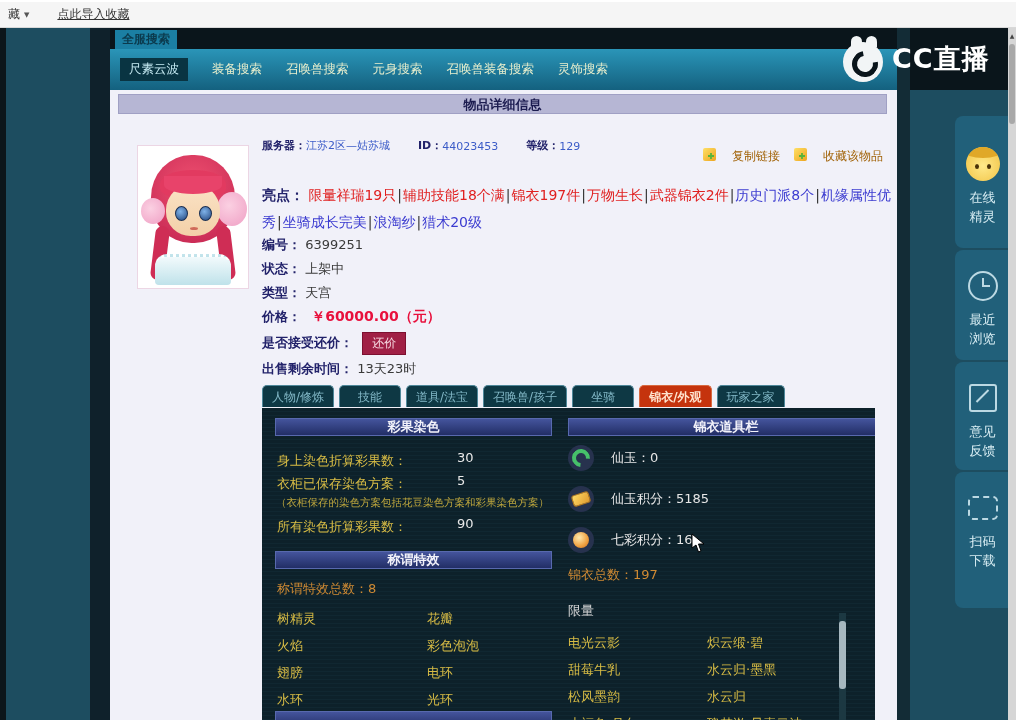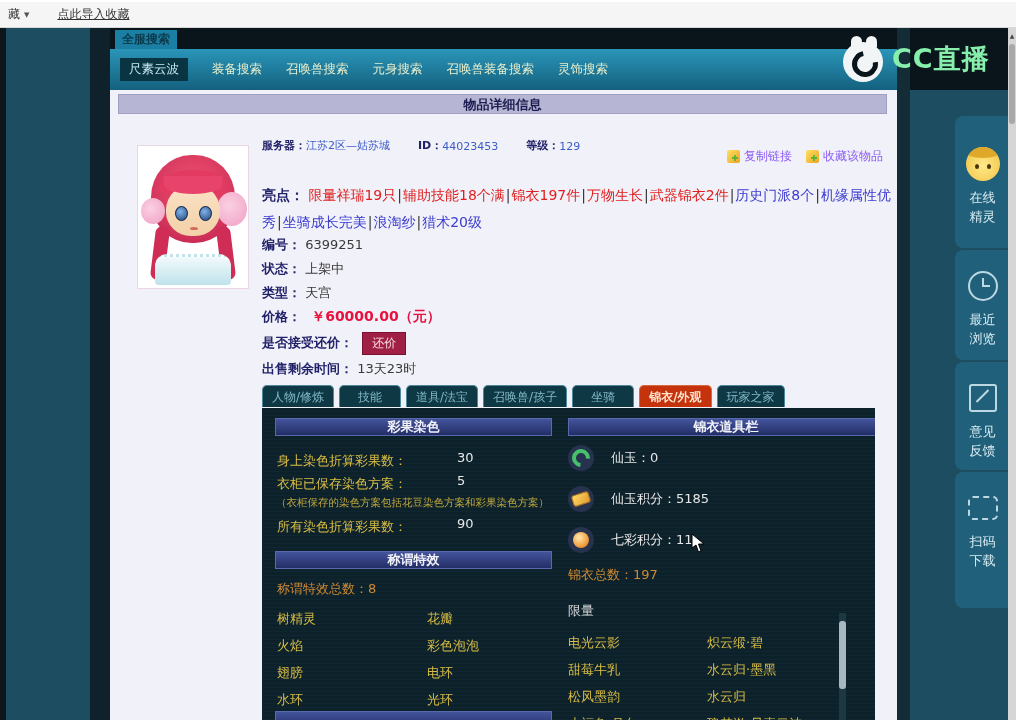--- a/index.html
+++ b/index.html
@@ -29,21 +29,21 @@
   .sub-tab{font-size:12.5px;color:#e9efcd;cursor:pointer;white-space:nowrap}
   .sub-tab.active{background:#093442;color:#c8ecf4;padding:3px 9px}
 
   .cc-logo{position:absolute;left:841px;top:8px;display:flex;align-items:center;gap:5px}
   .cc-icon{width:46px;height:46px;position:relative}
   .cc-circle{position:absolute;left:2px;top:6px;width:40px;height:40px;background:#f2f5f6;border-radius:50%}
   .cc-ear{position:absolute;top:0;width:11px;height:11px;background:#f2f5f6;border-radius:50% 50% 0 0}
   .cc-ear.e1{left:10px}.cc-ear.e2{left:25px}
   .cc-swirl{position:absolute;left:11px;top:15px;width:16px;height:16px;border:5px solid #0a151b;
     border-radius:50%;border-top-color:transparent;transform:rotate(35deg)}
-  .cc-text{font-size:27px;font-weight:bold;color:#86efac;letter-spacing:1px}
+  .cc-text{font-size:27px;font-weight:bold;color:#ffffff;letter-spacing:1px}
 
   
   #panel{position:absolute;left:110px;top:62px;width:787px;height:630px;background:#f1f1f9}
   .panel-title{position:absolute;left:8px;top:4px;width:769px;height:20px;background:#b6b6d4;
     border:1px solid #a0a0c4;color:#1c1c50;font-size:13px;font-weight:bold;text-align:center;
     line-height:20px;box-sizing:border-box}
 
   .avatar-box{position:absolute;left:27px;top:55px;width:110px;height:142px;background:#fff;
     border:1px solid #ecd6e4;overflow:hidden}
   .av-hairback{position:absolute;left:13px;top:9px;width:84px;height:88px;
@@ -64,21 +64,21 @@
   .av-dress{position:absolute;left:17px;bottom:3px;width:76px;height:28px;
     background:linear-gradient(#f2fafc,#bfe2ea);border-radius:12px 12px 4px 4px;border-top:3px dotted #fff}
 
   .b{font-weight:bold;color:#22226a}
   .val-blue{color:#3c5cc8}
   .val-dark{color:#3a3a3a}
 
   .row-server{position:absolute;left:152px;top:48px;display:flex;align-items:flex-end;font-size:11px}
   .gap28{display:inline-block;width:28px}
   .links{position:absolute;right:14px;top:58px;display:flex;gap:14px;align-items:center}
-  .link{color:#8b5cf6;font-size:12px;display:flex;align-items:center;gap:4px;cursor:pointer}
+  .link{color:#a16207;font-size:12px;display:flex;align-items:flex-start;gap:16px;cursor:pointer}
   .li-ic{width:13px;height:13px;border-radius:2px;position:relative;
     background:linear-gradient(135deg,#ffe066,#eda41e)}
   .li-ic::after{content:"";position:absolute;right:2px;bottom:2px;width:6px;height:6px;background:#58b43a;
     clip-path:polygon(0 35%,35% 35%,35% 0,65% 0,65% 35%,100% 35%,100% 65%,65% 65%,65% 100%,35% 100%,35% 65%,0 65%)}
 
   .row-highlight{position:absolute;left:152px;top:92px;width:632px;line-height:27px;font-size:14px}
   .hl-r{color:#e02020}.hl-b{color:#3b3bd0}.hl-sep{color:#333;margin:0 1px}
 
   .row-abs{position:absolute;left:152px;font-size:13px}
   .price{color:#e8103c;font-weight:bold;font-size:14px;margin-left:6px}
@@ -300,21 +300,21 @@
       <div class="cur-row" style="top:36px">
         <span class="cur-icon ic-jade"></span>
         <span class="cur-text"><span>仙玉：</span><span>0</span></span>
       </div>
       <div class="cur-row" style="top:77px">
         <span class="cur-icon ic-ticket"></span>
         <span class="cur-text"><span>仙玉积分：</span><span>5185</span></span>
       </div>
       <div class="cur-row" style="top:118px">
         <span class="cur-icon ic-rainbow"></span>
-        <span class="cur-text"><span>七彩积分：</span><span>11</span></span>
+        <span class="cur-text"><span>七彩积分：</span><span>16</span></span>
       </div>
 
       <div class="total-row">
         <span>锦衣总数：</span><span>197</span>
       </div>
       <div class="limited-header">限量</div>
 
       <span class="fx-item" style="left:306px;top:226px">电光云影</span>
       <span class="fx-item" style="left:445px;top:226px">炽云缎·碧</span>
       <span class="fx-item" style="left:306px;top:253px">甜莓牛乳</span>

